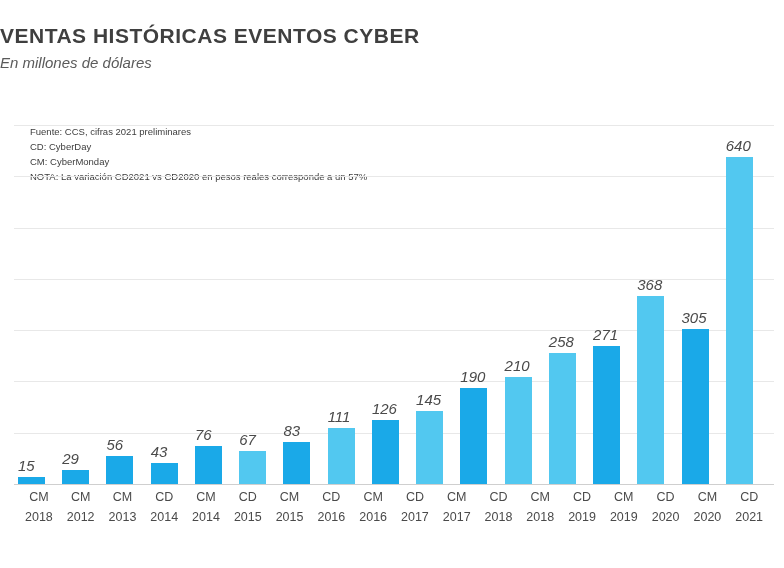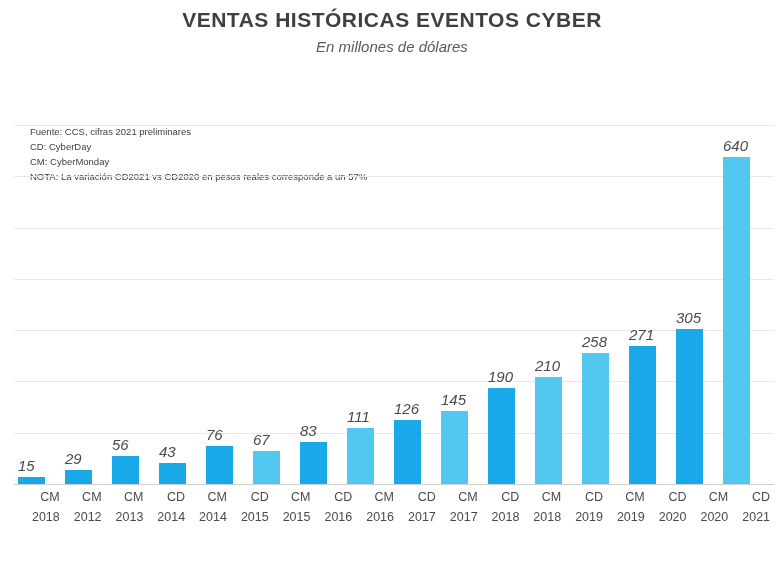--- a/index.html
+++ b/index.html
@@ -16,22 +16,22 @@
     position: relative;
   }
   #chart-root {
     position: relative;
     width: 784px;
     height: 568px;
     box-sizing: border-box;
   }
   
   .title-block {
-    text-align: center;
-    padding-top: 8px;
+    text-align: left;
+    padding-top: 24px;
   }
   .chart-title {
     font-size: 21px;
     font-weight: bold;
     letter-spacing: 0.5px;
     color: #3f3f3f;
     text-transform: uppercase;
     margin: 0;
   }
   .chart-subtitle {
@@ -111,21 +111,21 @@
     left: 14px;
     right: 10px;
     top: 487px;
     display: flex;
     justify-content: space-between;
     padding: 0 4px;
     box-sizing: border-box;
   }
   .axis-col {
     flex: 1 1 0;
-    text-align: right;
+    text-align: center;
     font-size: 12.5px;
     color: #4a4a4a;
     line-height: 20px;
   }
   .axis-col .ev { display: block; }
   .axis-col .yr { display: block; }
 </style>
 </head>
 <body>
 
@@ -204,20 +204,24 @@
         </div>
         <div class="bar-col">
           <div class="bar-value">258</div>
           <div class="bar light" style="height: 132.317px;"></div>
         </div>
         <div class="bar-col">
           <div class="bar-value">271</div>
           <div class="bar" style="height: 138.984px;"></div>
         </div>
         <div class="bar-col">
+          <div class="bar-value">368</div>
+          <div class="bar light" style="height: 188.731px;"></div>
+        </div>
+        <div class="bar-col">
           <div class="bar-value">305</div>
           <div class="bar" style="height: 156.421px;"></div>
         </div>
         <div class="bar-col">
           <div class="bar-value">640</div>
           <div class="bar light" style="height: 328.229px;"></div>
         </div>
       </div>
     <div class="baseline"></div>
   </div>

